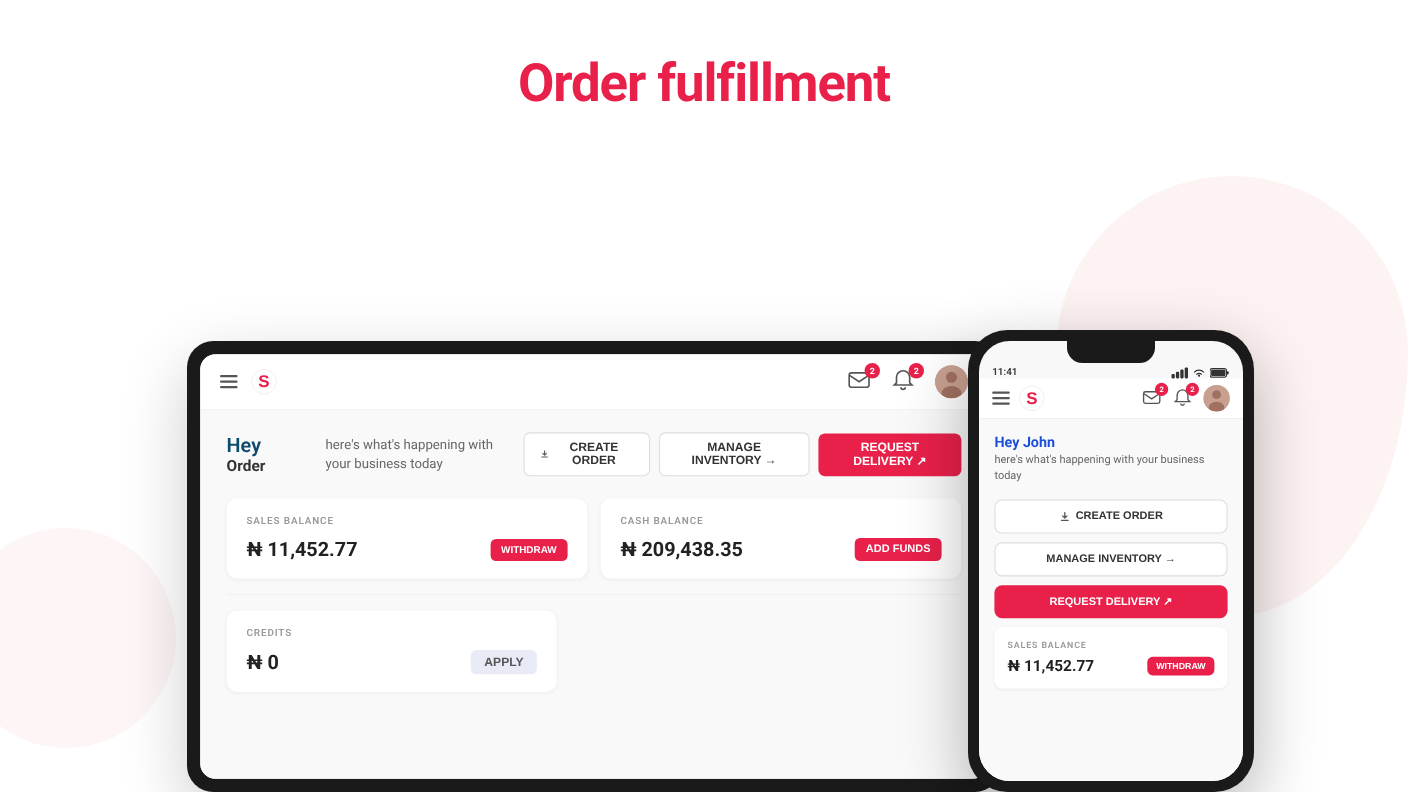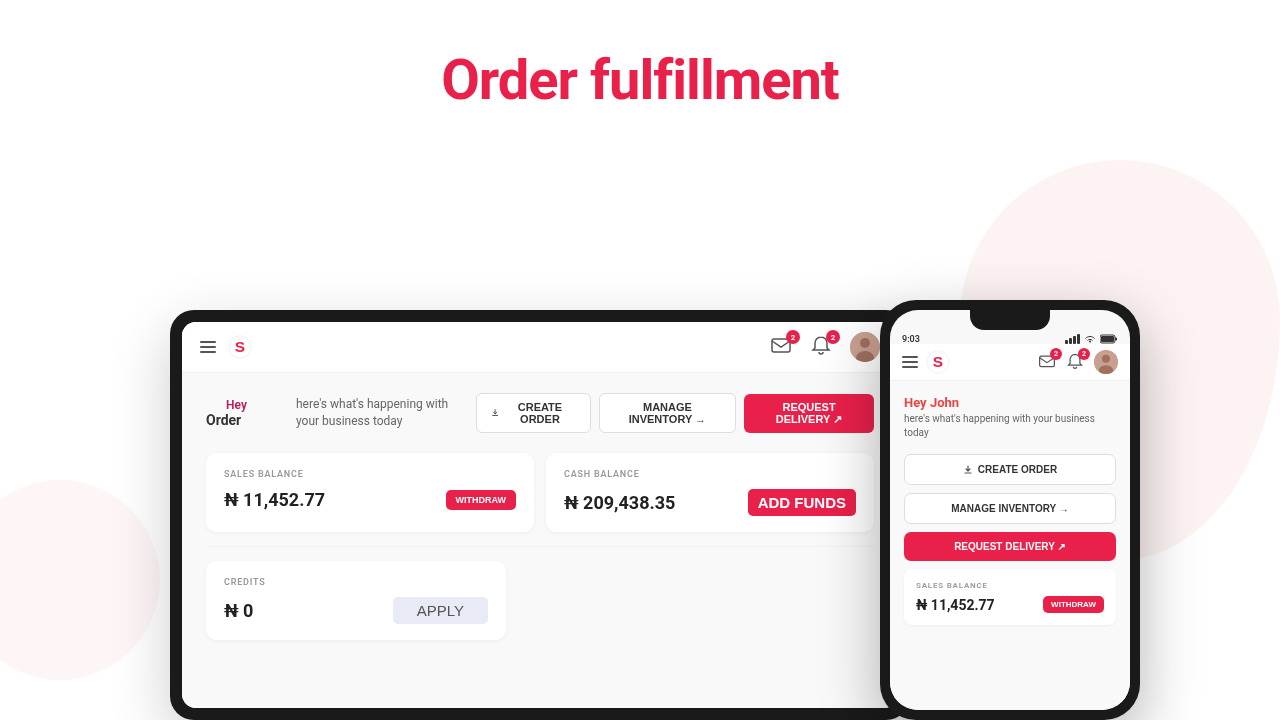--- a/index.html
+++ b/index.html
@@ -40,21 +40,21 @@
     
     .hero-heading {
       position: absolute;
       top: 50px;
       left: 0;
       right: 0;
       text-align: center;
       z-index: 1;
     }
     .hero-heading h1 {
-      font-size: 56px;
+      font-size: 48px;
       font-weight: 700;
       color: #e8204a;
       line-height: 1.1;
       letter-spacing: -1px;
     }
 
     
     .devices-container {
       position: absolute;
       bottom: 0;
@@ -156,24 +156,23 @@
     .tablet-greeting-row {
       display: flex;
       align-items: center;
       gap: 20px;
       margin-bottom: 20px;
     }
     .tablet-greeting {
       min-width: 70px;
     }
     .tablet-greeting .hey {
-      font-size: 12px;
+      font-size: 18px;
       font-weight: 600;
-      color: #be185d;
-      margin-left: 20px;
+      color: #0c4a6e;
     }
     .tablet-greeting .name {
       font-size: 14px;
       font-weight: 700;
       color: #333;
     }
     .tablet-subtitle {
       font-size: 12px;
       color: #666;
       max-width: 160px;
@@ -264,32 +263,32 @@
       font-size: 9px;
       font-weight: 700;
       color: white;
       cursor: pointer;
     }
     .btn-add-funds {
       background: #e8204a;
       border: none;
       border-radius: 5px;
       padding: 5px 10px;
-      font-size: 15px;
+      font-size: 10px;
       font-weight: 700;
       color: white;
       cursor: pointer;
     }
     .btn-apply {
       background: #e8eaf6;
       border: none;
       border-radius: 5px;
-      padding: 5px 24px;
-      font-size: 15px;
-      font-weight: 400;
+      padding: 5px 12px;
+      font-size: 11px;
+      font-weight: 700;
       color: #555;
       cursor: pointer;
     }
     .divider {
       height: 1px;
       background: #f0f0f0;
       margin: 14px 0;
     }
 
     
@@ -350,21 +349,21 @@
     }
     .phone-content {
       padding: 14px 14px 10px;
       background: #f9f9f9;
       height: calc(100% - 70px);
       overflow: hidden;
     }
     .phone-greeting {
       font-size: 13px;
       font-weight: 700;
-      color: #ef4444;
+      color: #1d4ed8;
       margin-bottom: 2px;
     }
     .phone-subtitle {
       font-size: 10px;
       color: #666;
       margin-bottom: 14px;
       line-height: 1.4;
     }
     .phone-btn {
       background: white;
@@ -568,21 +567,21 @@
       </div>
     </div>
   </div>
 
   <div class="phone-mockup">
     <div class="phone-screen">
 
       <div class="phone-notch"></div>
 
       <div class="phone-status-bar">
-        <span>9:03</span>
+        <span>11:41</span>
         <div style="display:flex;align-items:center;gap:4px;">
 
           <div class="signal-bars">
             <span style="height:4px;"></span>
             <span style="height:6px;"></span>
             <span style="height:8px;"></span>
             <span style="height:10px;"></span>
           </div>
 
           <svg width="12" height="10" viewBox="0 0 12 10">

